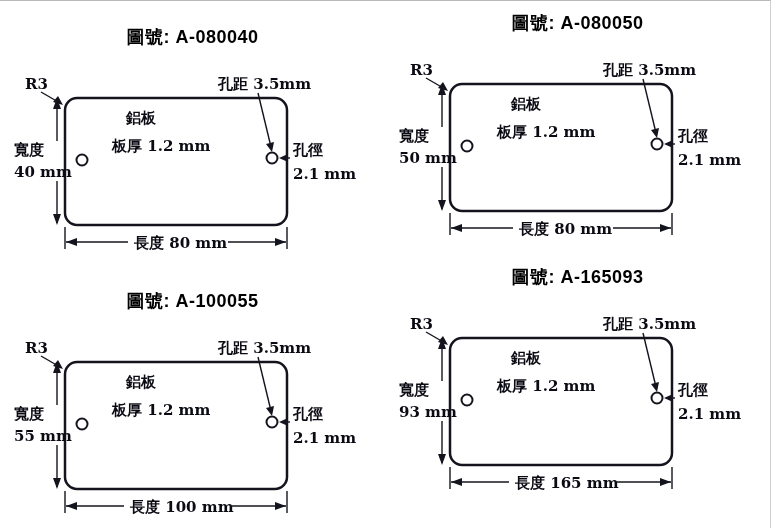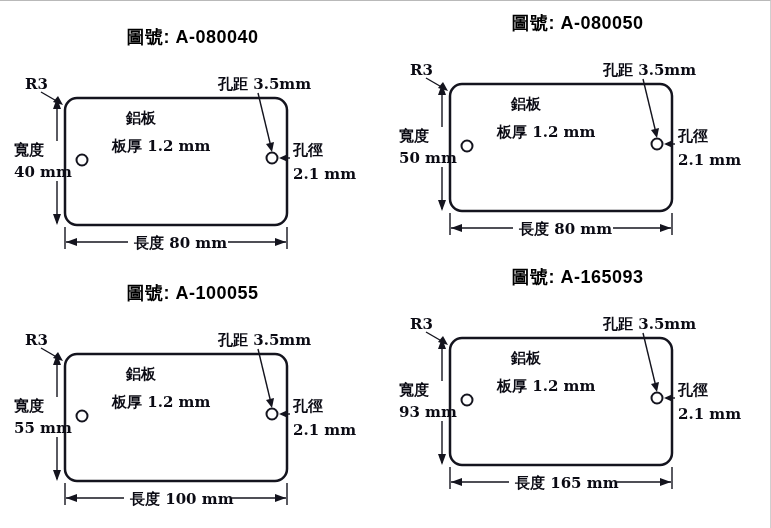--- a/index.html
+++ b/index.html
@@ -22,21 +22,21 @@
   .panel { position: relative; overflow: hidden; }
   .title {
     text-align: center;
     font-weight: bold;
     font-size: 18px;
     color: #000000;
     letter-spacing: 0.5px;
   }
   .p0 .title { margin-top: 24px; text-align: center; }
   .p1 .title { margin-top: 10px; }
-  .p2 .title { margin-top: 16px; }
+  .p2 .title { margin-top: 24px; }
   .p3 .title { }
   .drawing { display: block; margin-top: 4px; width: 385px; height: 200px; }
   .drawing text {
     font-family: "DejaVu Serif", "Liberation Serif", serif;
     font-weight: bold;
     font-size: 15px;
     fill: #0b0b14;
   }
   .ln { stroke: #14141e; stroke-width: 1.4; }
   .thick { stroke: #14141e; stroke-width: 2.5; fill: #ffffff; }

